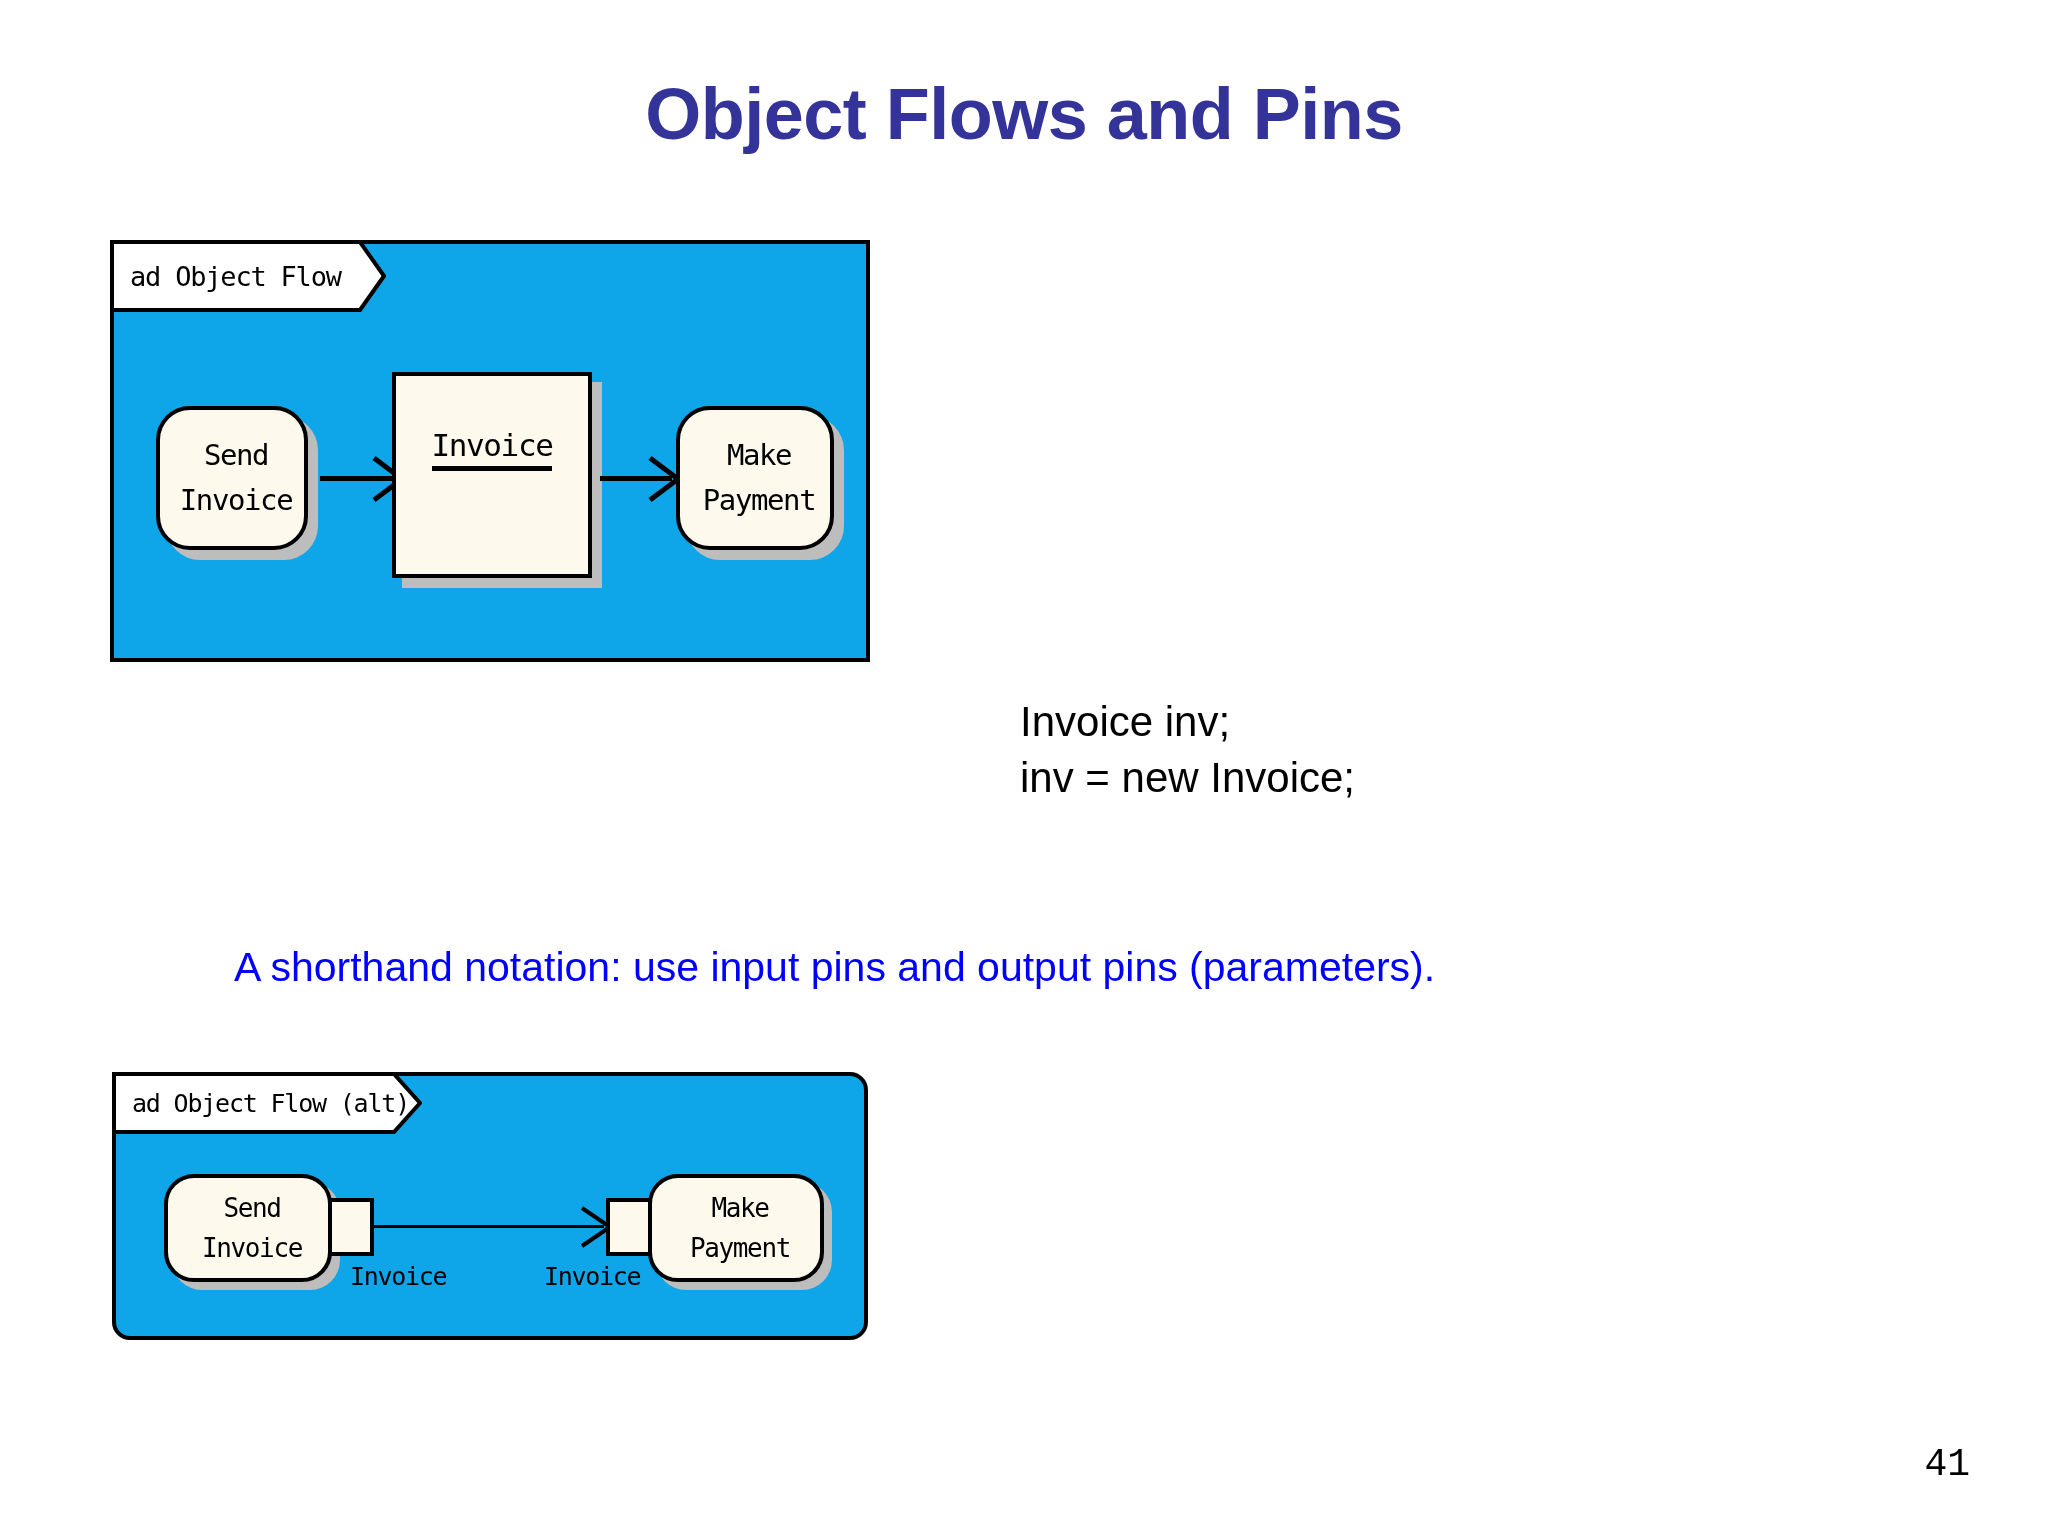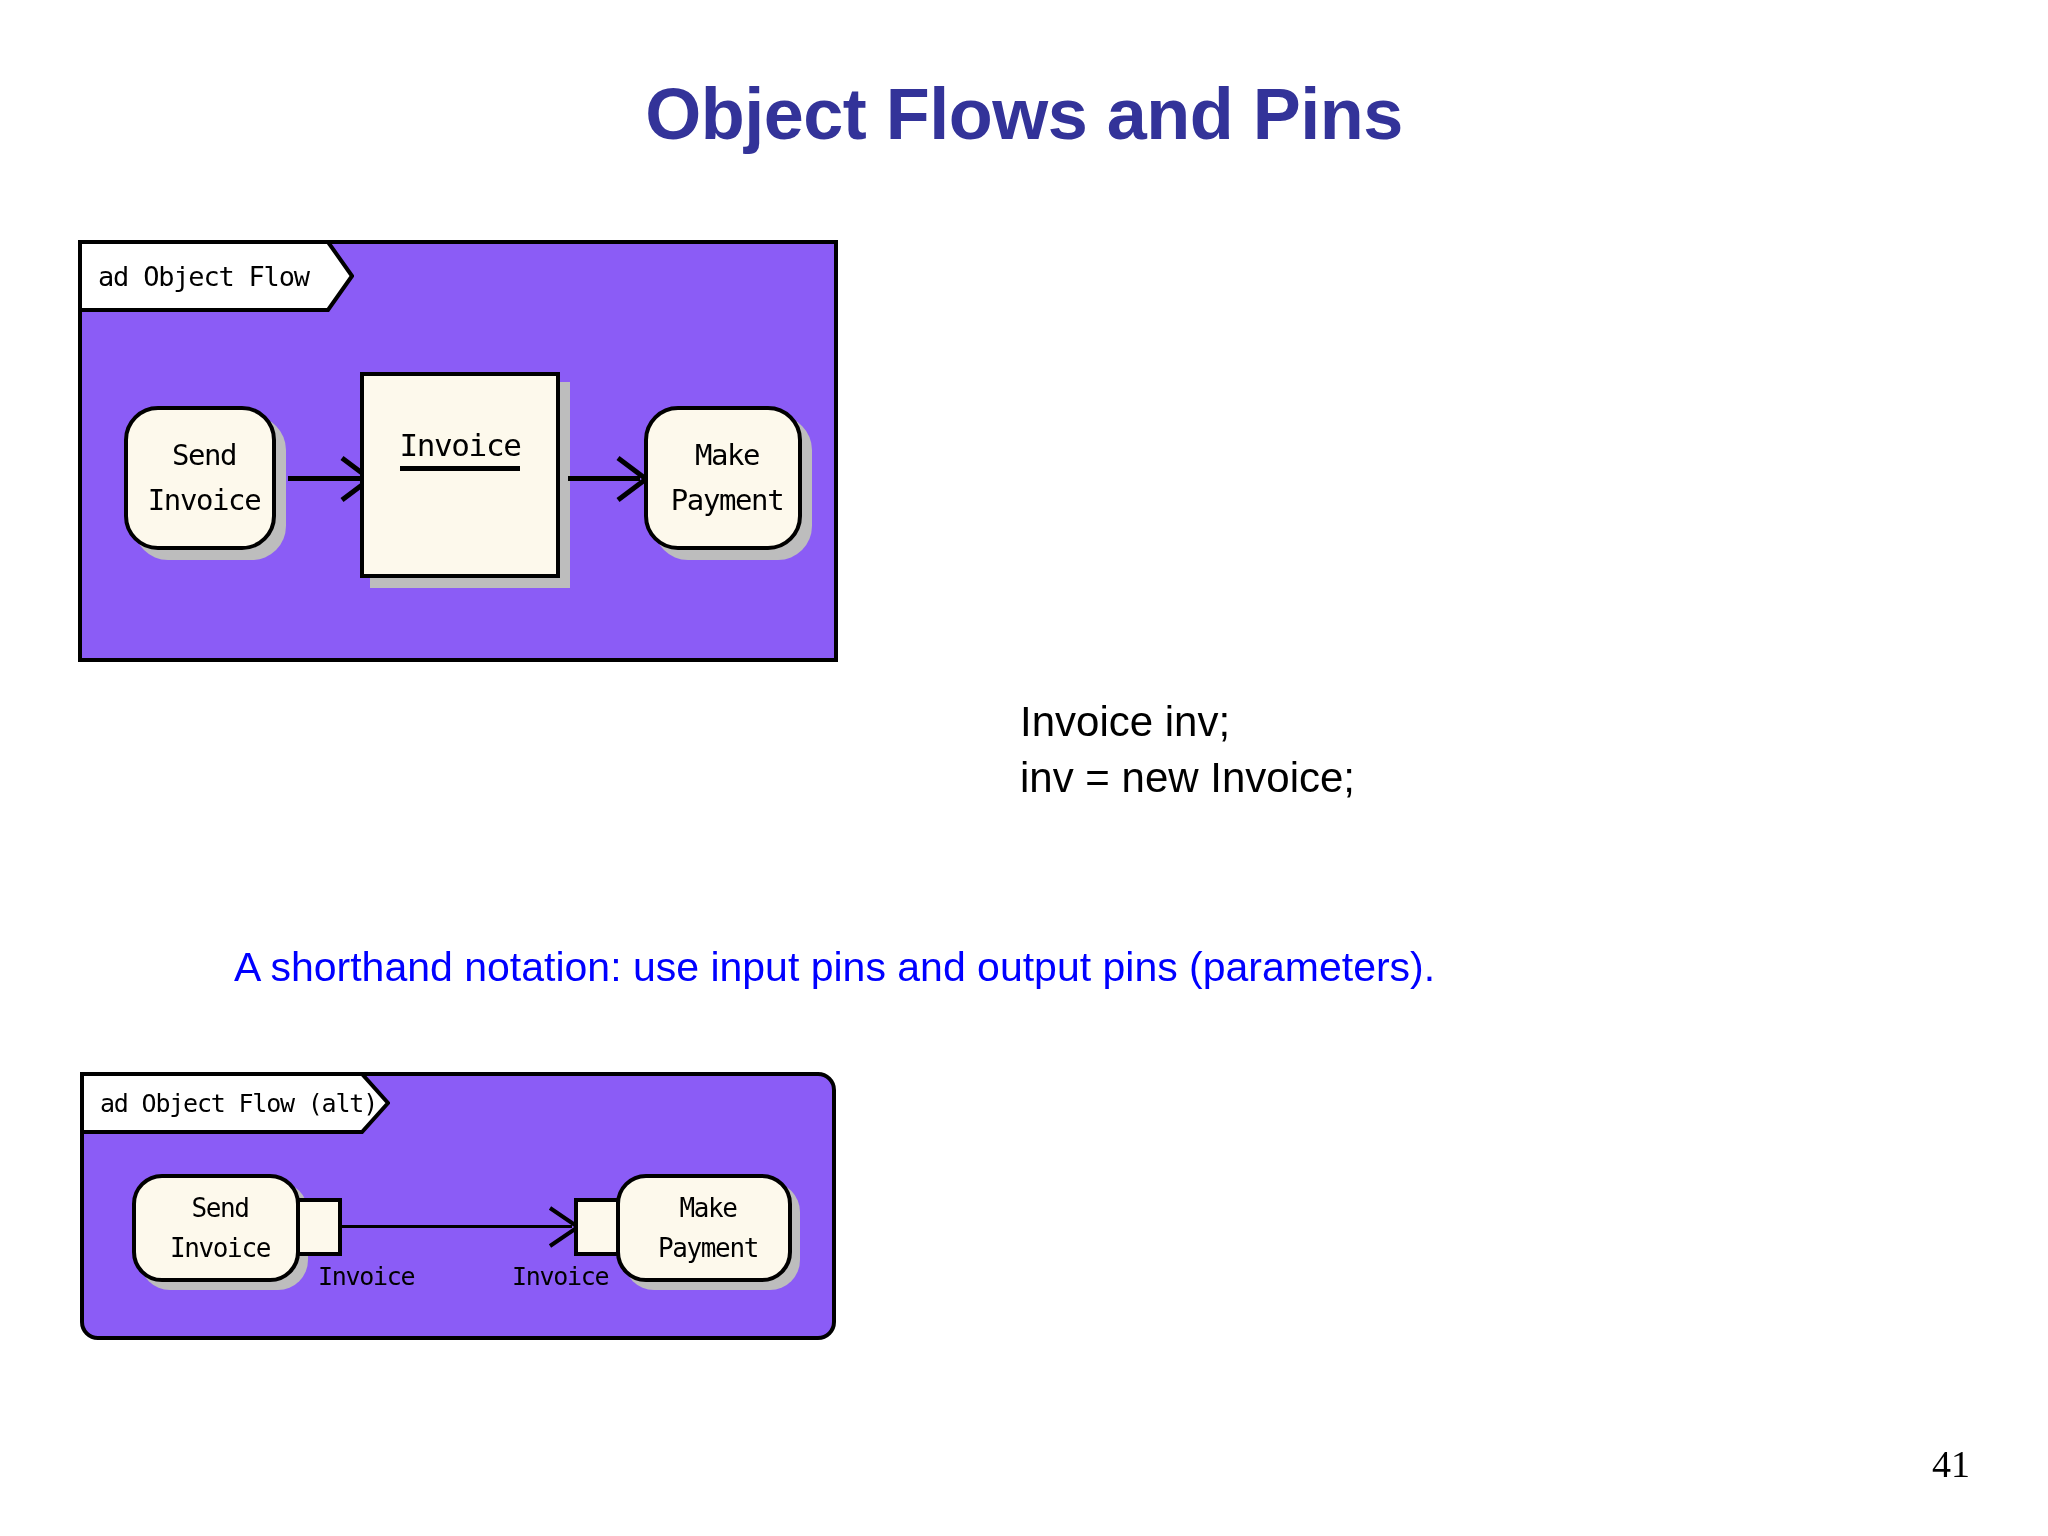--- a/index.html
+++ b/index.html
@@ -28,22 +28,23 @@
     font-weight: bold;
     color: #333399;
     letter-spacing: -0.5px;
     line-height: 1.0;
   }
 
   
   .uml-frame {
     position: absolute;
     border: 4px solid #000000;
-    background: #8b5cf6;
-    box-sizing: border-box;
+    background: #0ea5e9;
+    box-sizing: border-box;
+    margin-left: 32px;
   }
   .frame-tab {
     position: absolute;
     left: -4px;
     top: -4px;
     height: 72px;
     box-sizing: border-box;
     display: flex;
     align-items: center;
   }
@@ -151,21 +152,21 @@
     font-size: 41px;
     color: #0000ff;
     white-space: nowrap;
   }
 
   
   .page-number {
     position: absolute;
     right: 78px;
     bottom: 50px;
-    font-family: Liberation Serif, serif;
+    font-family: Liberation Mono, monospace;
     font-size: 38px;
     color: #000000;
   }
 </style>
 </head>
 <body>
 
 <div class="slide-title">Object Flows and Pins</div>
 
 <div class="uml-frame" style="left:78px; top:240px; width:760px; height:422px;">

